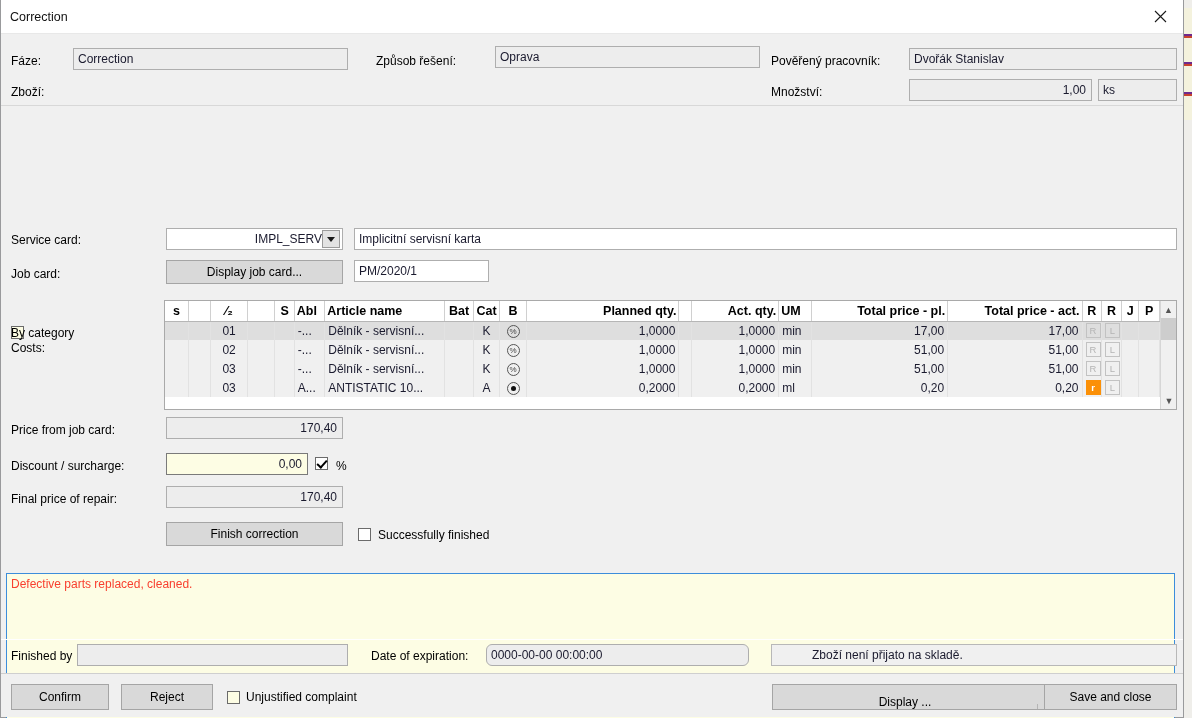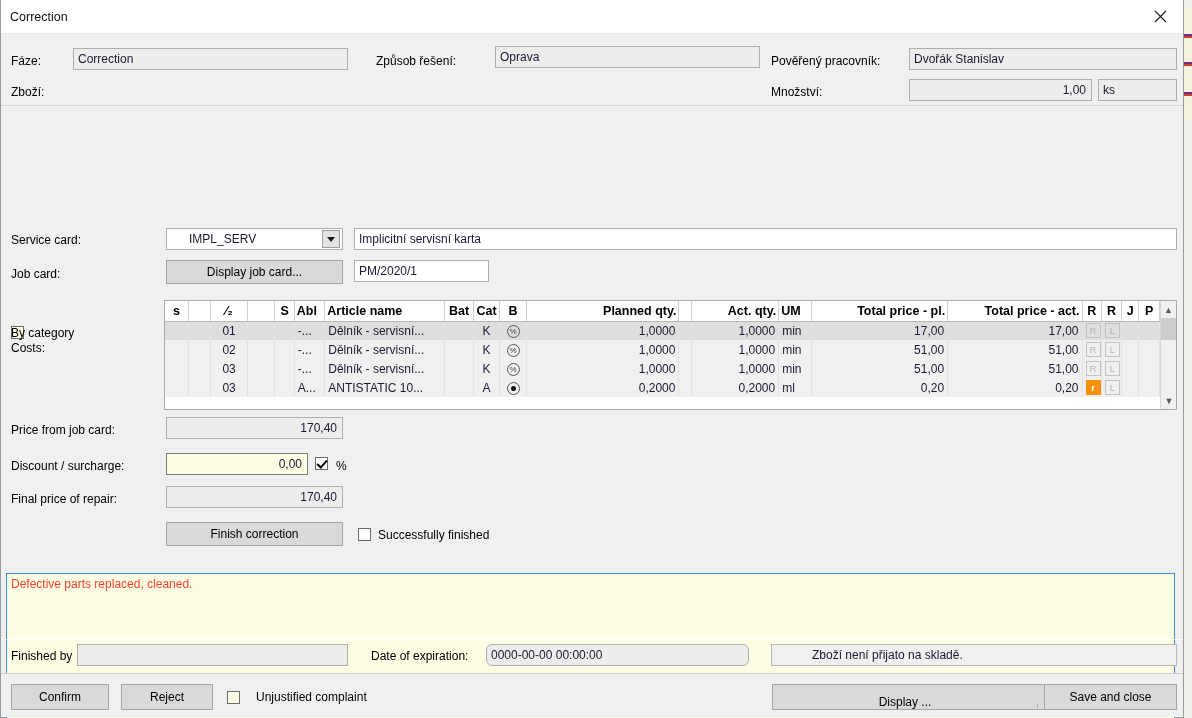--- a/index.html
+++ b/index.html
@@ -127,21 +127,21 @@
   .combo {
     position: absolute;
     background: #ffffff;
     border: 1px solid #aeaeae;
     height: 22px;
     display: flex;
     align-items: center;
     font-size: 12px;
     color: #1a1a2e;
   }
-  .combo .ctext { padding-left: 22px; flex: 1 1 auto; }
+  .combo .ctext { padding-left: 22px; flex: 1 1 auto; text-align: right; }
   .combo .carrow {
     width: 18px; height: 18px;
     margin-right: 2px;
     background: #e3e3e3;
     border: 1px solid #9b9b9b;
     display: flex; align-items: center; justify-content: center;
     cursor: pointer;
     flex: 0 0 18px;
   }
 
@@ -256,21 +256,21 @@
     border-top: 1px solid #ffffff;
   }
   .botinfo .label, .botinfo .field { position: absolute; }
   .botbar {
     position: relative;
     height: 44px; flex: 0 0 44px;
     border-top: 1px solid #cfcfcf;
     background: #f0f0f0;
   }
   .botbar .btn { position: absolute; }
-  .botbar .cbrow { position: absolute; display: flex; align-items: center; gap: 16px; }
+  .botbar .cbrow { position: absolute; display: flex; align-items: center; gap: 6px; }
 
   .splitbtn {
     position: absolute;
     display: flex;
     height: 26px;
     border: 1px solid #a5a5a5;
     background: #d9d9d9;
     cursor: pointer;
   }
   .splitbtn .sbmain {

